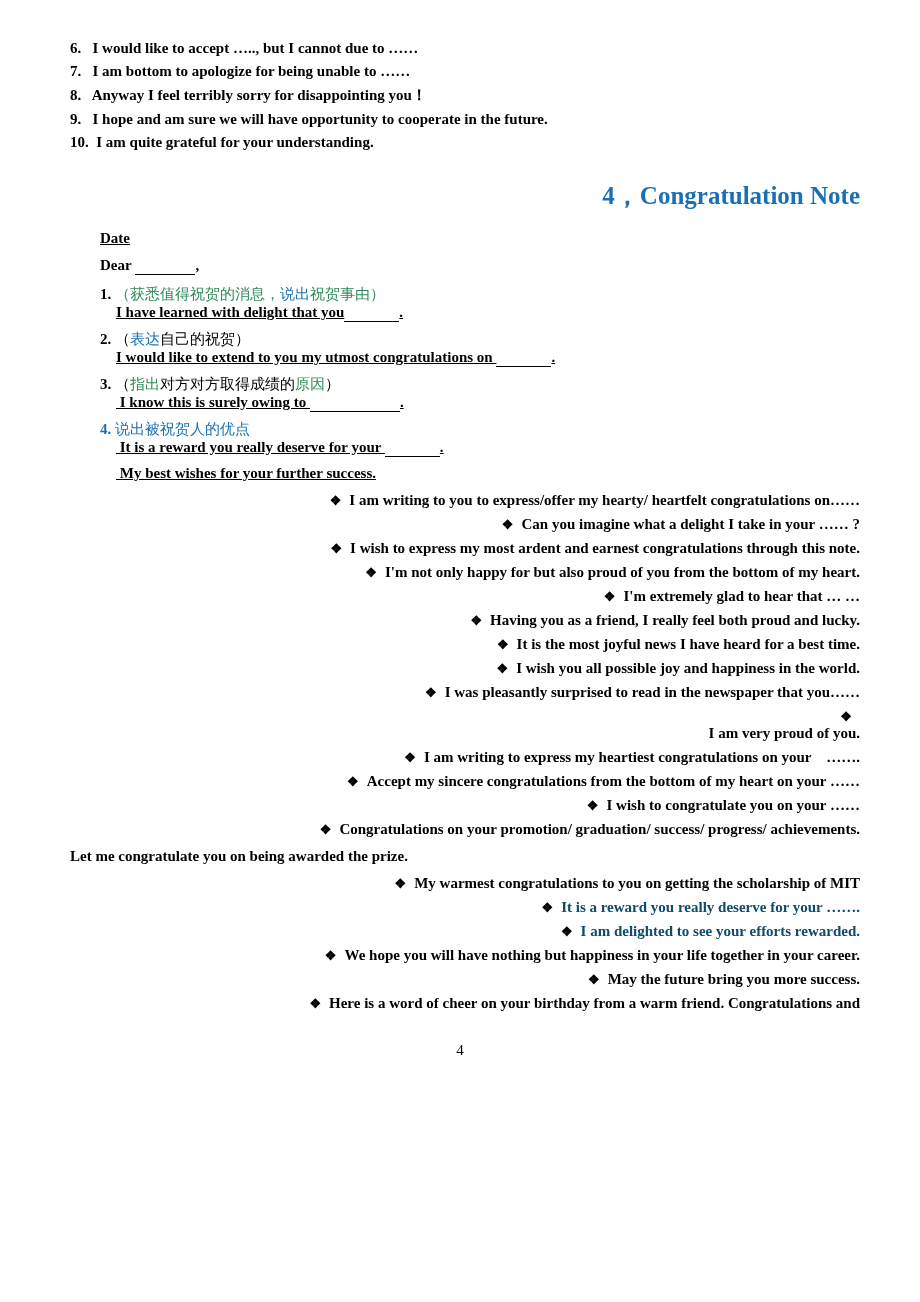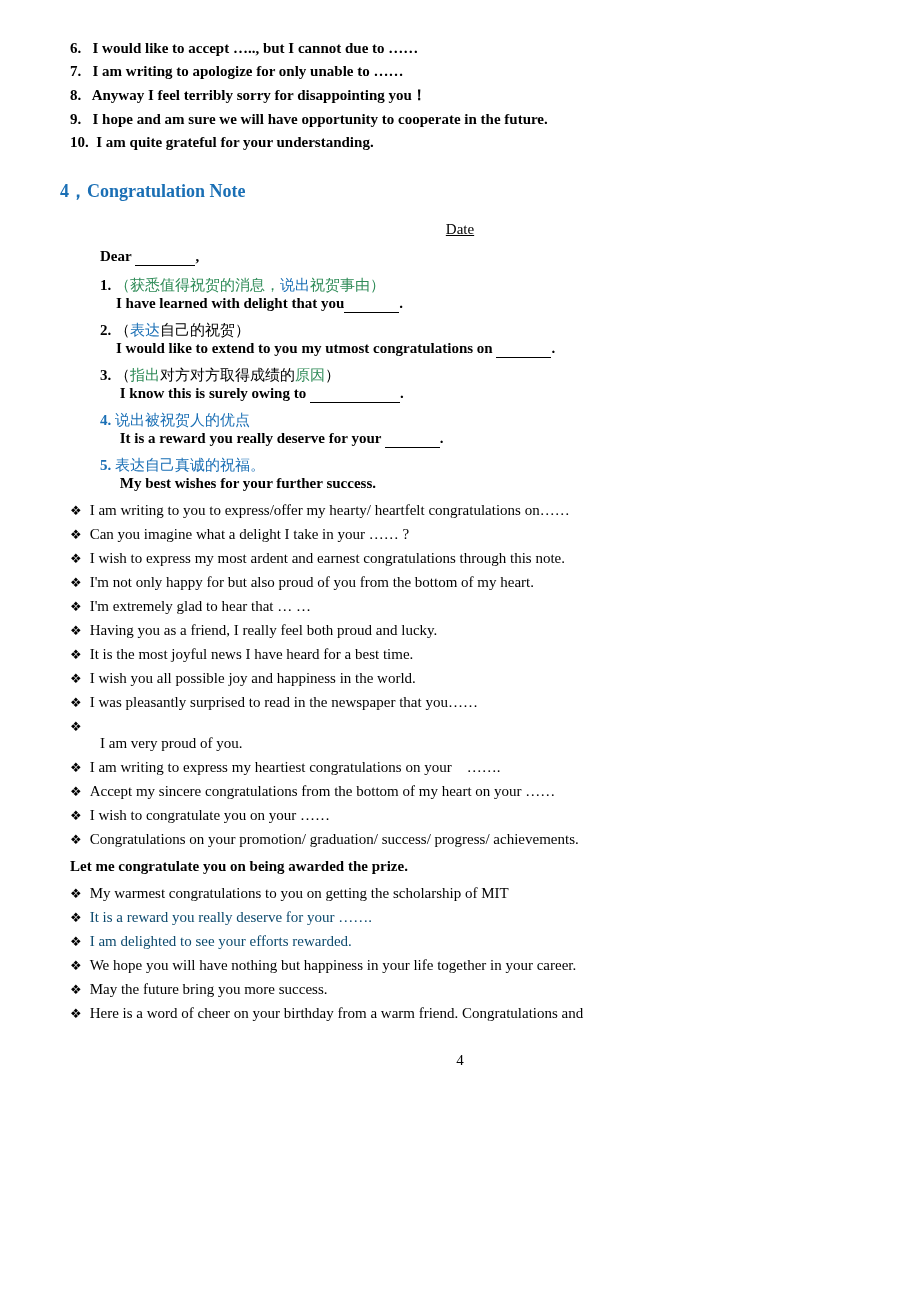--- a/index.html
+++ b/index.html
@@ -15,31 +15,32 @@
     .numbered-list {
       list-style: none;
       margin-bottom: 28px;
     }
     .numbered-list li {
       font-weight: bold;
       margin-bottom: 6px;
       padding-left: 10px;
     }
     .section-heading {
-      font-size: 18px;
+      font-size: 25px;
       font-weight: bold;
       color: #1a6fb5;
       margin-bottom: 18px;
+      text-align: right;
     }
     .letter-box {
       margin: 0 40px;
     }
     .date-line {
-      text-align: center;
-      font-weight: normal;
+      text-align: left;
+      font-weight: bold;
       text-decoration: underline;
       margin-bottom: 10px;
     }
     .dear-line {
       margin-bottom: 10px;
       font-weight: bold;
     }
     .dear-line span.blank {
       display: inline-block;
       border-bottom: 1px solid #000;
@@ -50,20 +51,21 @@
     }
     .letter-point .point-num {
       font-weight: bold;
     }
     .green { color: #2e8b57; text-align: center; }
     .blue { color: #1a6fb5; }
     .letter-body-line {
       font-weight: bold;
       margin-bottom: 6px;
       padding-left: 16px;
+      text-decoration: underline;
     }
     .blank-underline {
       display: inline-block;
       border-bottom: 1px solid #000;
       min-width: 55px;
     }
     .blank-underline-long {
       display: inline-block;
       border-bottom: 1px solid #000;
       min-width: 90px;
@@ -71,24 +73,25 @@
     .sincerely {
       text-align: right;
       margin-top: 14px;
       font-weight: bold;
     }
     .bullet-list {
       list-style: none;
       margin: 10px 0;
     }
     .bullet-list li {
-      font-weight: normal;
+      font-weight: bold;
       margin-bottom: 7px;
       padding-left: 10px;
       position: relative;
+      text-align: right;
     }
     .bullet-list li::before {
       content: "❖";
       margin-right: 8px;
       font-size: 13px;
     }
     .blue-text { color: #0c4a6e; }
     .page-num {
       text-align: center;
       margin-top: 30px;
@@ -103,21 +106,21 @@
 </head>
 <body>
 
 <ul class="numbered-list">
   <li>
     <span>6.&nbsp;&nbsp;</span>
     <span>I would like to accept ….., but I cannot due to ……</span>
   </li>
   <li>
     <span>7.&nbsp;&nbsp;</span>
-    <span>I am writing to apologize for only unable to ……</span>
+    <span>I am bottom to apologize for being unable to ……</span>
   </li>
   <li>
     <span>8.&nbsp;&nbsp;</span>
     <span>Anyway I feel terribly sorry for disappointing you！</span>
   </li>
   <li>
     <span>9.&nbsp;&nbsp;</span>
     <span>I hope and am sure we will have opportunity to cooperate in the future.</span>
   </li>
   <li>
@@ -165,23 +168,20 @@
   <div class="letter-point">
     <div>
       <span class="point-num blue">4.</span>&nbsp;<span class="blue">说出被祝贺人的优点</span>
     </div>
     <div class="letter-body-line">
       &nbsp;It is a reward you really deserve for your <span class="blank-underline">&nbsp;&nbsp;&nbsp;&nbsp;&nbsp;</span>.
     </div>
   </div>
 
   <div class="letter-point">
-    <div>
-      <span class="point-num blue">5.</span>&nbsp;<span class="blue">表达自己真诚的祝福。</span>
-    </div>
     <div class="letter-body-line">
       &nbsp;My best wishes for your further success.
     </div>
   </div>
 
 </div>
 
 <ul class="bullet-list">
   <li><span>I am writing to you to express/offer my hearty/ heartfelt congratulations on……</span></li>
   <li><span>Can you imagine what a delight I take in your …… ?</span></li>

